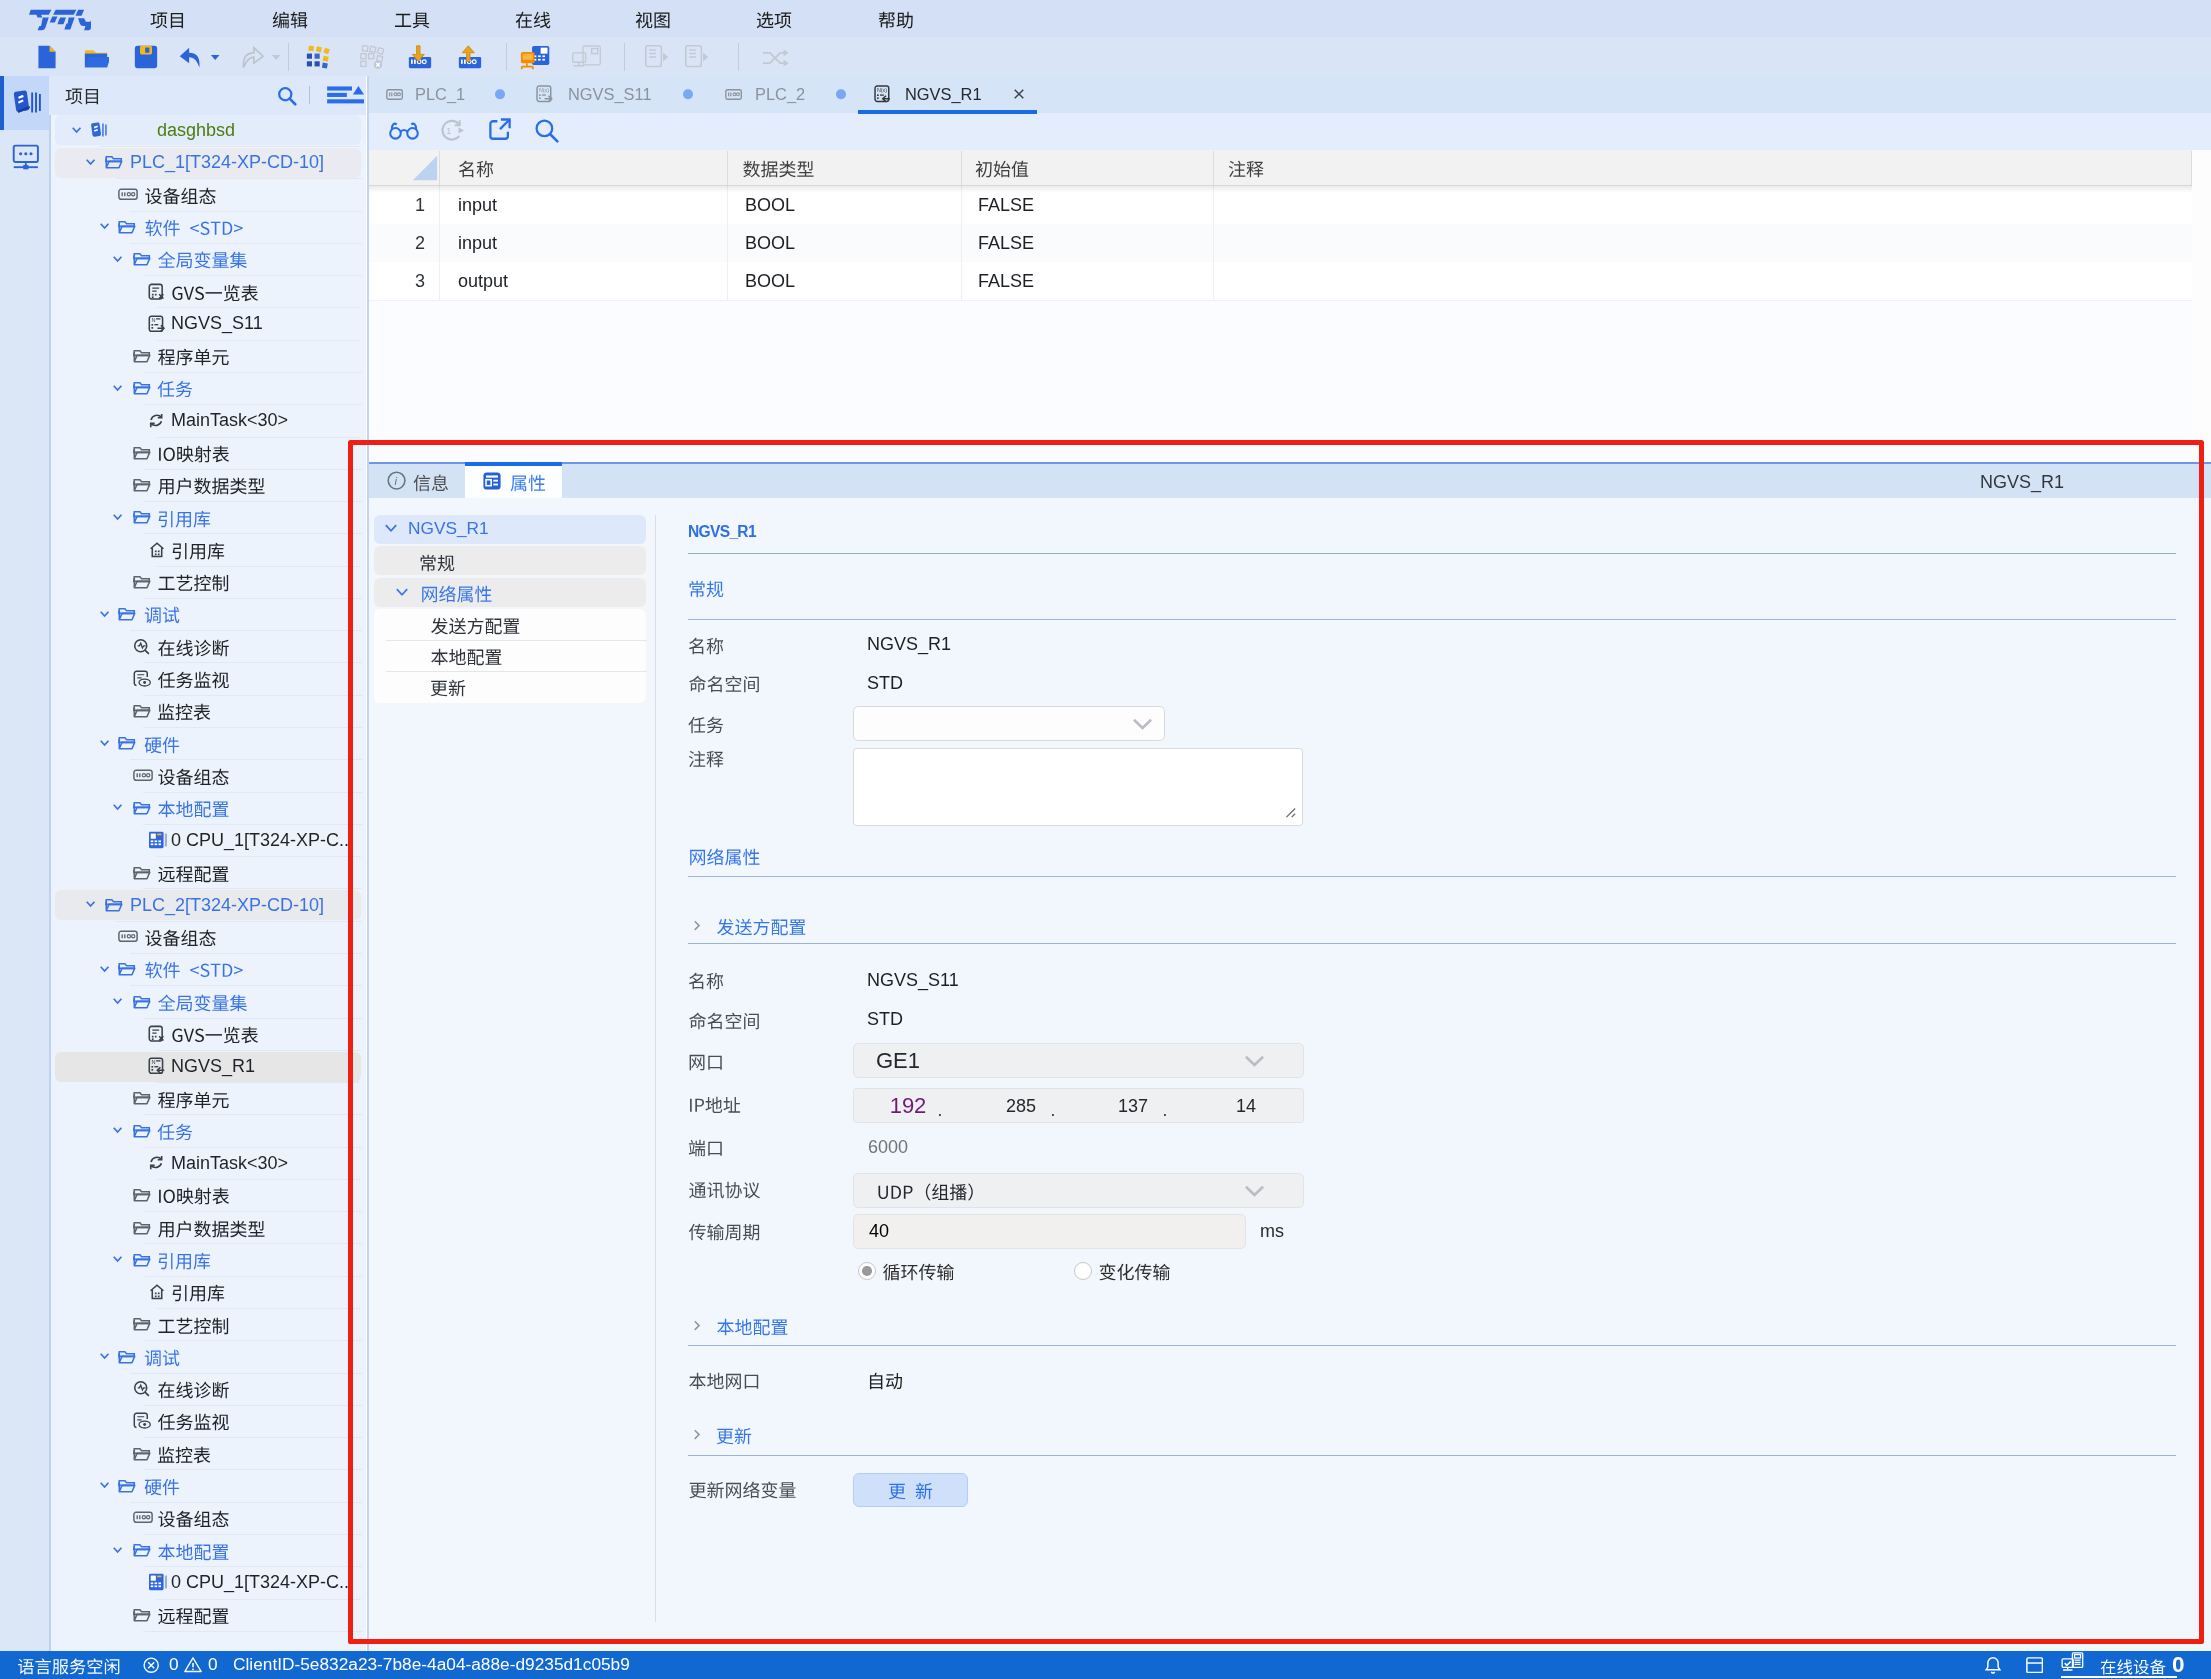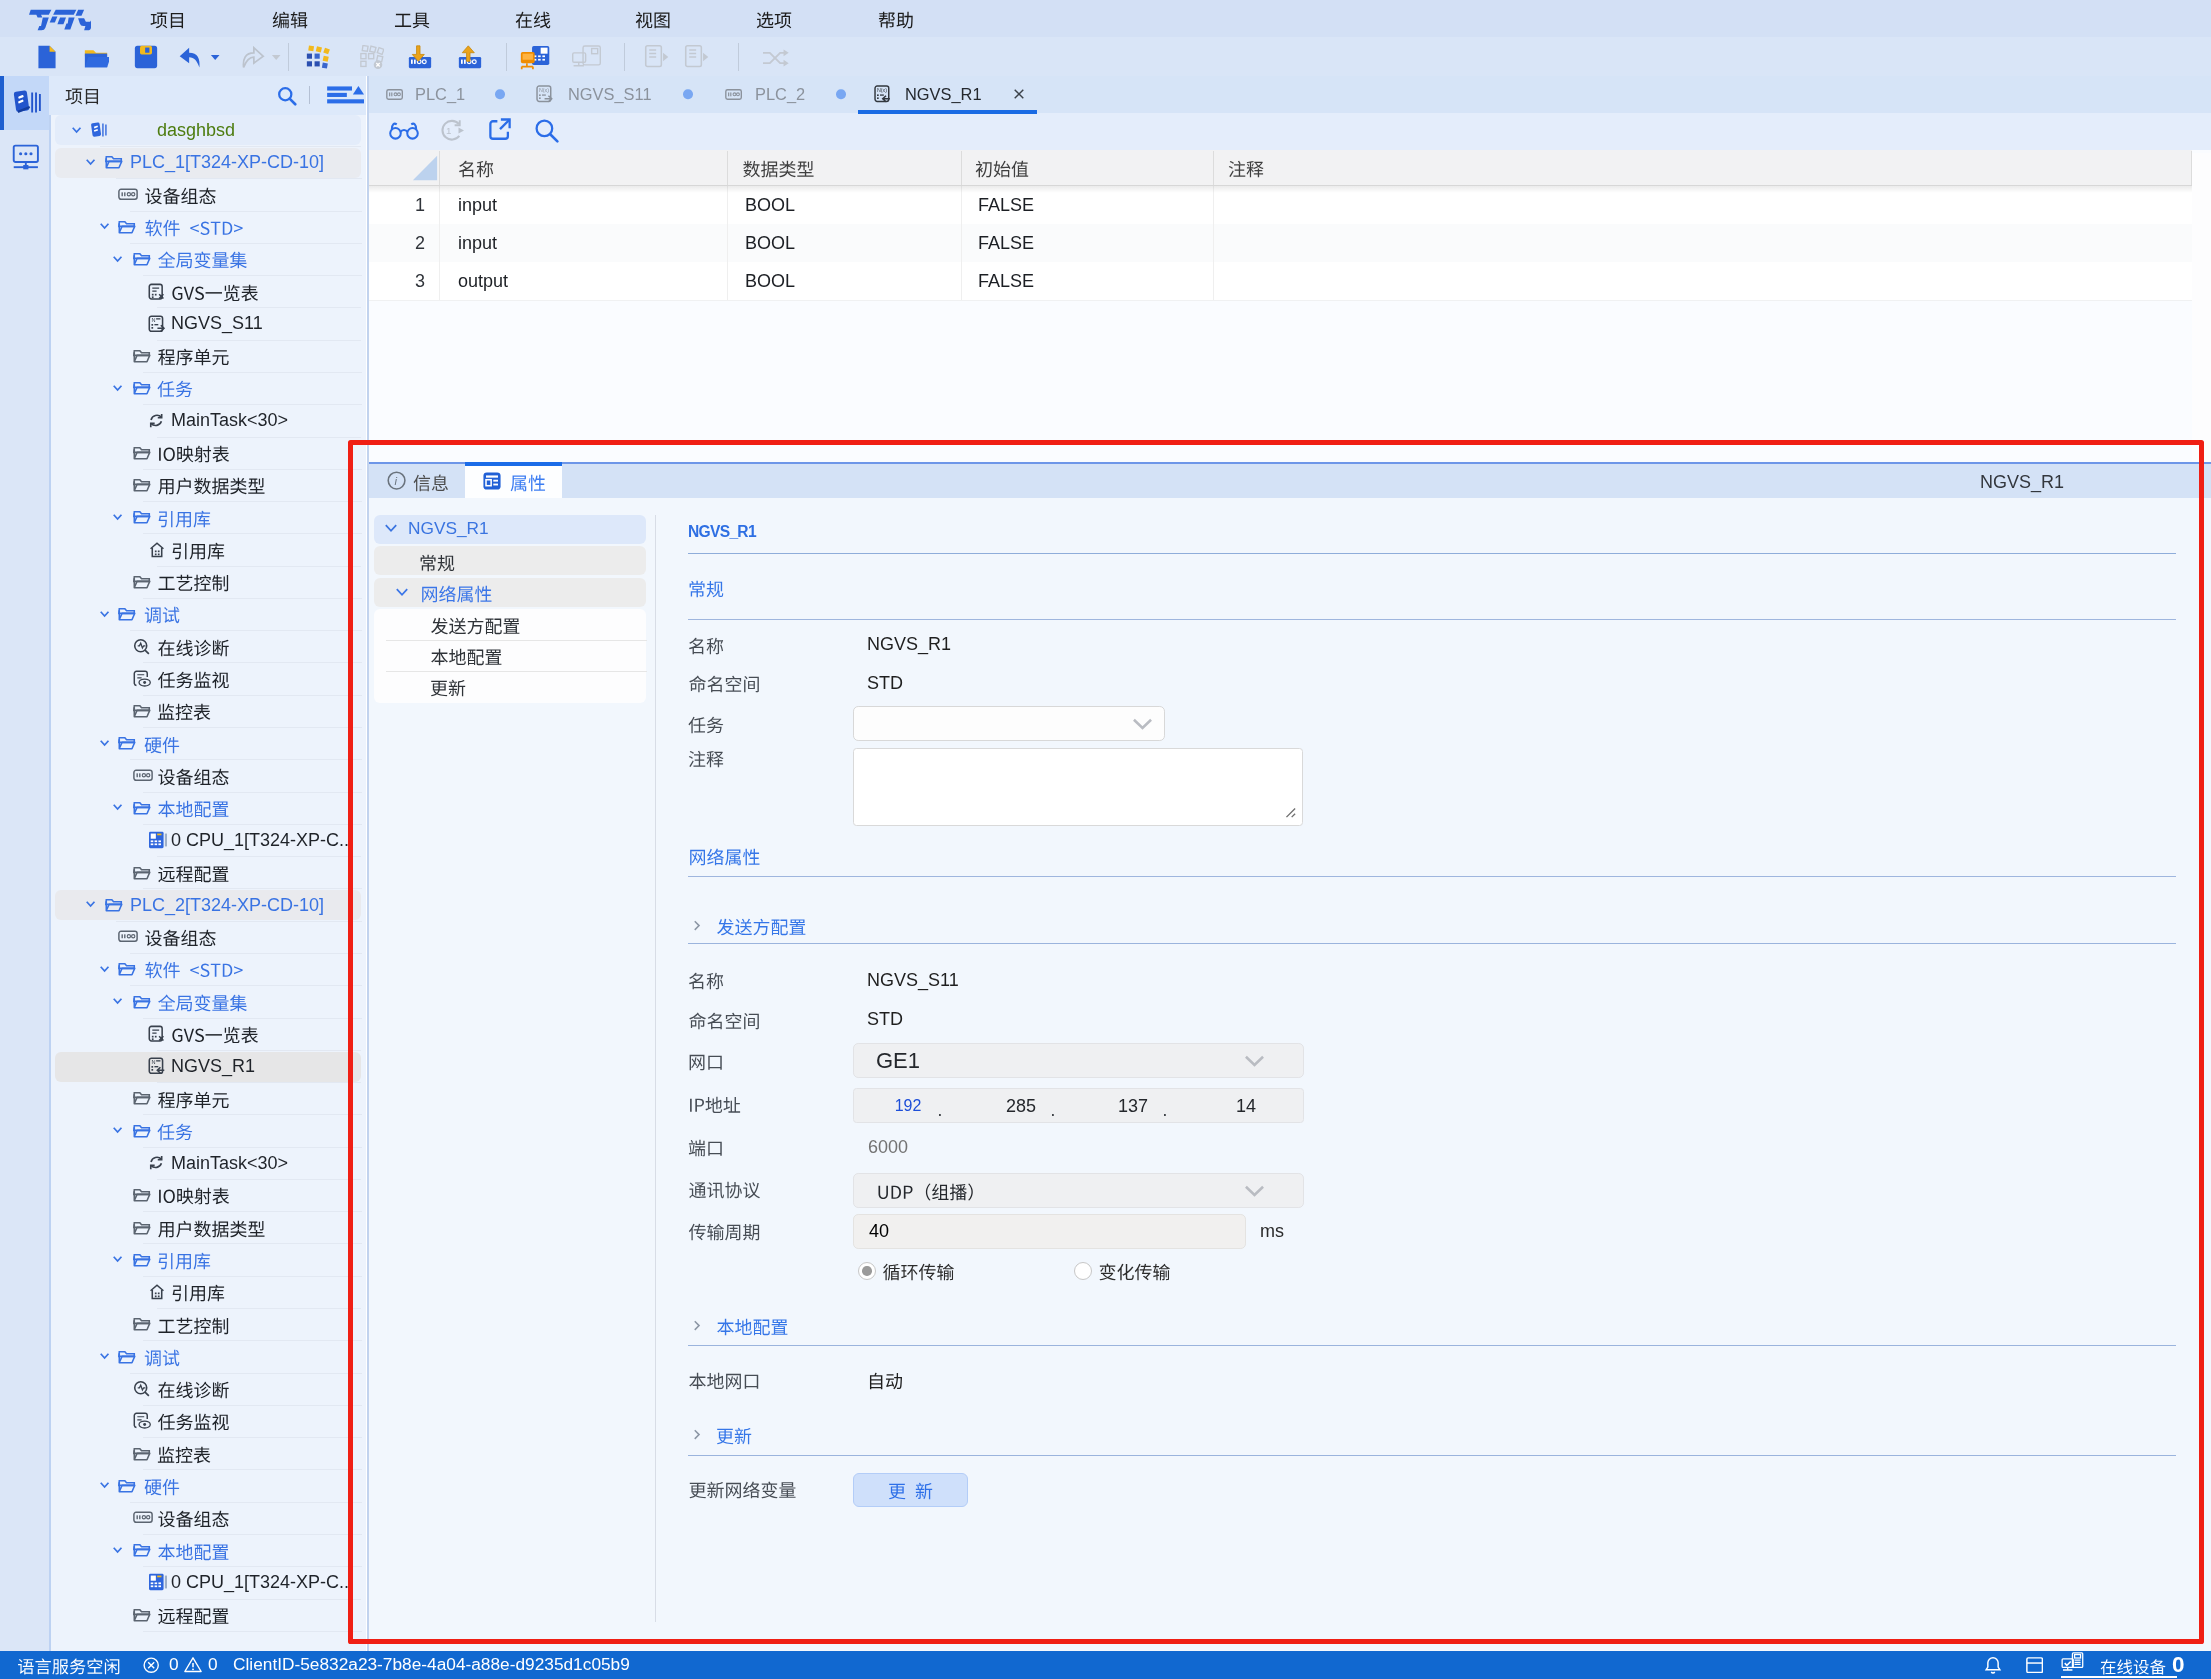--- a/index.html
+++ b/index.html
@@ -1504,21 +1504,21 @@
       <svg width="53" height="26" viewBox="0 0 61.4 30.4">
         <g fill="#474d55" transform="translate(0,24.4) scale(0.0210,-0.0210)">
           <use href="#u0049" x="0"></use>
           <use href="#u0050" x="293"></use>
           <use href="#u5730" x="926"></use>
           <use href="#u5740" x="1926"></use>
         </g>
       </svg>
     </div>
     <div style="position:absolute;left:853px;top:1088px;width:451px;height:35px;background:#eff0f2;border:0.9px solid #e2e3e6;border-radius:3.5px;box-sizing:border-box;"></div>
-    <div style="position:absolute;top:1106px;font-size:16px;color:#1d4ed8;font-weight:400;line-height:1;white-space:pre;font-family:'Liberation Sans', sans-serif;left:908px;transform:translate(-50%,-50%);text-align:center;">192</div>
+    <div style="position:absolute;top:1106px;font-size:22px;color:#701a75;font-weight:400;line-height:1;white-space:pre;font-family:'Liberation Sans', sans-serif;left:908px;transform:translate(-50%,-50%);text-align:center;">192</div>
     <div style="position:absolute;top:1109px;font-size:19px;color:#3f4348;font-weight:400;line-height:1;white-space:pre;font-family:'Liberation Sans', sans-serif;left:940px;transform:translate(-50%,-50%);">.</div>
     <div style="position:absolute;top:1106px;font-size:18px;color:#24272c;font-weight:400;line-height:1;white-space:pre;font-family:'Liberation Sans', sans-serif;left:1021px;transform:translate(-50%,-50%);">285</div>
     <div style="position:absolute;top:1109px;font-size:19px;color:#3f4348;font-weight:400;line-height:1;white-space:pre;font-family:'Liberation Sans', sans-serif;left:1053px;transform:translate(-50%,-50%);">.</div>
     <div style="position:absolute;top:1106px;font-size:18px;color:#24272c;font-weight:400;line-height:1;white-space:pre;font-family:'Liberation Sans', sans-serif;left:1133px;transform:translate(-50%,-50%);">137</div>
     <div style="position:absolute;top:1109px;font-size:19px;color:#3f4348;font-weight:400;line-height:1;white-space:pre;font-family:'Liberation Sans', sans-serif;left:1165px;transform:translate(-50%,-50%);">.</div>
     <div style="position:absolute;top:1106px;font-size:18px;color:#24272c;font-weight:400;line-height:1;white-space:pre;font-family:'Liberation Sans', sans-serif;left:1246px;transform:translate(-50%,-50%);">14</div>
     <div style="position:absolute;left:688px;top:1134px;line-height:0">
       <svg width="36" height="26" viewBox="0 0 42.0 30.4">
         <g fill="#474d55" transform="translate(0,24.4) scale(0.0210,-0.0210)">
           <use href="#u7AEF" x="0"></use>

